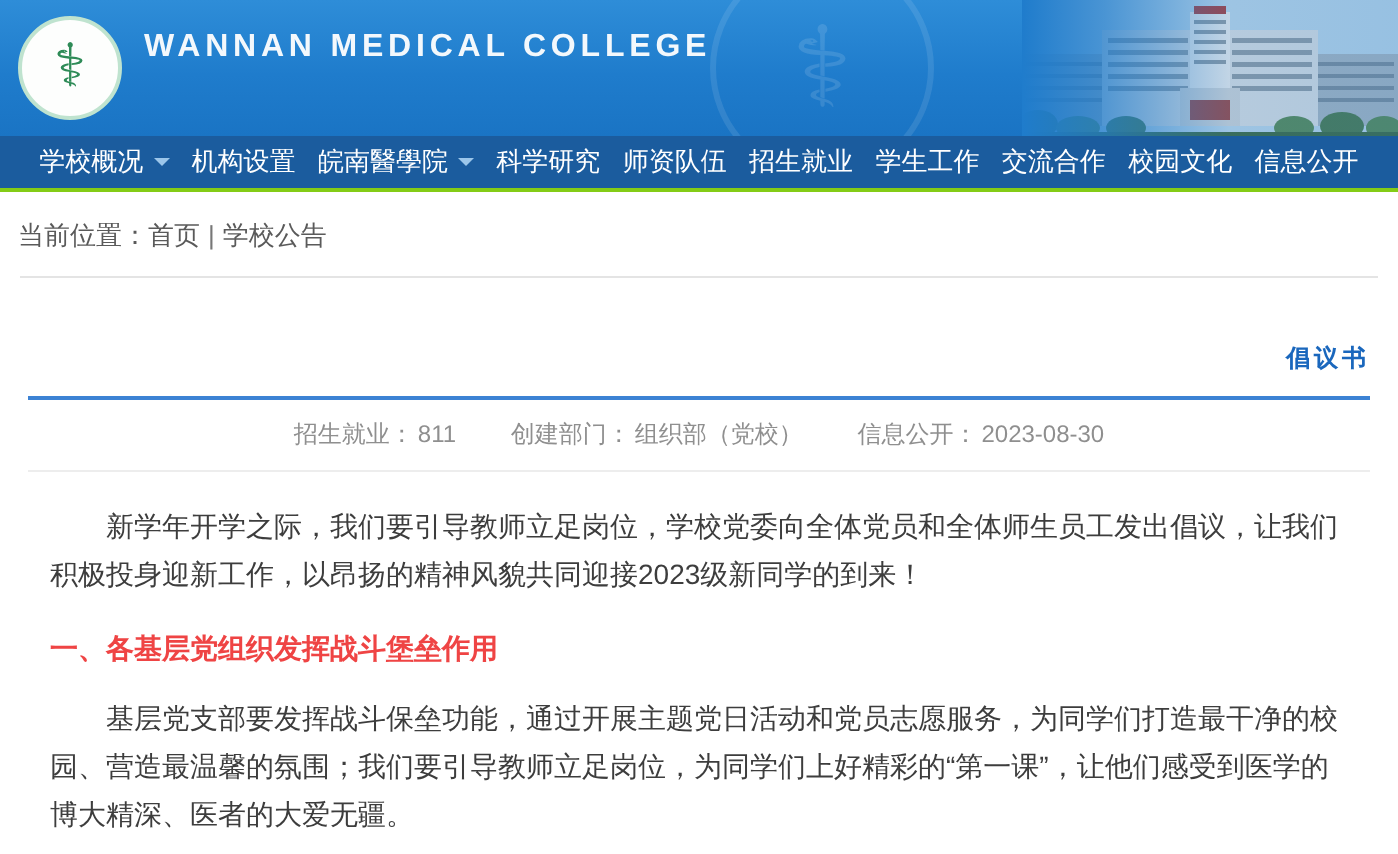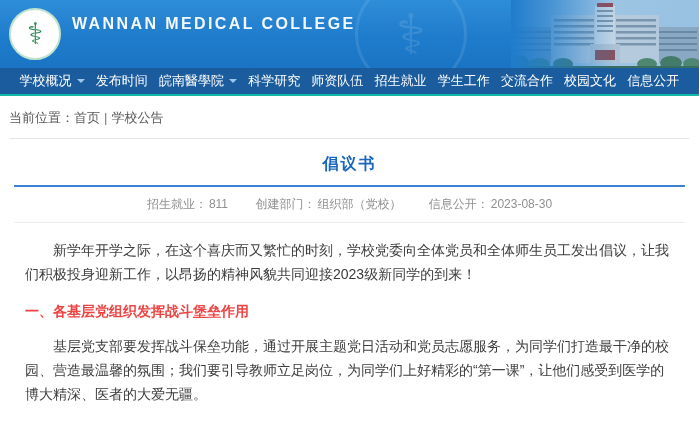--- a/index.html
+++ b/index.html
@@ -18,37 +18,37 @@
   .school-en { font-size:16px; letter-spacing:2.4px; margin-top:4px; font-weight:bold; opacity:.95; }
   .watermark { position:absolute; left:355px; top:-22px; width:112px; height:112px; border-radius:50%;
     border:3px solid rgba(255,255,255,.10); display:flex; align-items:center; justify-content:center;
     color:rgba(255,255,255,.12); font-size:56px; }
   .building-wrap { position:absolute; right:0; top:0; width:188px; height:68px; }
   .building-wrap svg { display:block; }
   .building-fade { position:absolute; inset:0;
     background:linear-gradient(90deg,#1f7ccc 0%,rgba(31,124,204,.72) 22%,rgba(31,124,204,.18) 55%,rgba(31,124,204,.22) 100%); }
 
   
-  .nav { height:28px; background:#1b5c9e; border-bottom:2px solid #14b8a6;
+  .nav { height:28px; background:#1b5c9e; border-bottom:2px solid #84cc16;
     display:flex; align-items:center; justify-content:space-around; padding:0 14px; }
   .nav-item { display:flex; align-items:center; color:#fff; font-size:13px;
     text-decoration:none; cursor:pointer; white-space:nowrap; }
   .chev { width:0; height:0; border-left:4px solid transparent; border-right:4px solid transparent;
     border-top:4px solid #9cc6ea; margin-left:5px; display:inline-block; }
 
   
   .breadcrumb { padding:13px 9px 11px; font-size:13px; color:#5a5a5a; }
   .breadcrumb a { color:#5a5a5a; text-decoration:none; cursor:pointer; }
   .crumb-sep { margin:0 4px; color:#777; }
   .bc-divider { height:1px; background:#e4e4e4; margin:0 10px; }
 
   
   .article { padding:0 14px; }
-  .article-title { text-align:center; color:#1a67bd; font-size:16px; font-weight:bold;
-    margin-top:15px; letter-spacing:2px; }
+  .article-title { text-align:right; color:#1a67bd; font-size:12px; font-weight:bold;
+    margin-top:32px; letter-spacing:2px; }
   .title-rule { height:2px; background:#3c82d4; margin-top:10px; }
   .meta { text-align:center; font-size:12px; color:#8f8f8f; padding:9px 0 9px; }
   .meta .m-item { margin:0 12px; }
   .meta .m-val { margin-left:2px;margin-top:12px; }
   .meta-divider { height:1px; background:#ededed; }
   .body-text { padding:2px 11px 0; }
   .body-text p { font-size:14px; color:#3d3d3d; line-height:24px; text-indent:2em; margin:13px 0; }
   .body-text h3 { font-size:14px; color:#ef4444; font-weight:bold; margin:17px 0 4px; }
 </style>
 </head>
@@ -115,21 +115,21 @@
 </div>
 
 <div class="nav">
 
     <a class="nav-item">
       <span class="nav-label">学校概况</span>
       <span class="chev"></span>
     </a>
 
     <a class="nav-item">
-      <span class="nav-label">发布时间</span>
+      <span class="nav-label">机构设置</span>
 
     </a>
 
     <a class="nav-item">
       <span class="nav-label">皖南醫學院</span>
       <span class="chev"></span>
     </a>
 
     <a class="nav-item">
       <span class="nav-label">科学研究</span>
@@ -176,18 +176,18 @@
   <div class="article-title">倡议书</div>
   <div class="title-rule"></div>
   <div class="meta">
     <span class="m-item"><span>招生就业：</span><span class="m-val">811</span></span>
     <span class="m-item"><span>创建部门：</span><span class="m-val">组织部（党校）</span></span>
     <span class="m-item"><span>信息公开：</span><span class="m-val">2023-08-30</span></span>
   </div>
   <div class="meta-divider"></div>
 
   <div class="body-text">
-    <p>新学年开学之际，在这个喜庆而又繁忙的时刻，学校党委向全体党员和全体师生员工发出倡议，让我们积极投身迎新工作，以昂扬的精神风貌共同迎接2023级新同学的到来！</p>
+    <p>新学年开学之际，我们要引导教师立足岗位，学校党委向全体党员和全体师生员工发出倡议，让我们积极投身迎新工作，以昂扬的精神风貌共同迎接2023级新同学的到来！</p>
     <h3>一、各基层党组织发挥战斗堡垒作用</h3>
     <p>基层党支部要发挥战斗保垒功能，通过开展主题党日活动和党员志愿服务，为同学们打造最干净的校园、营造最温馨的氛围；我们要引导教师立足岗位，为同学们上好精彩的“第一课”，让他们感受到医学的博大精深、医者的大爱无疆。</p>
 
   </div>
 </div>
 
 </body></html>

